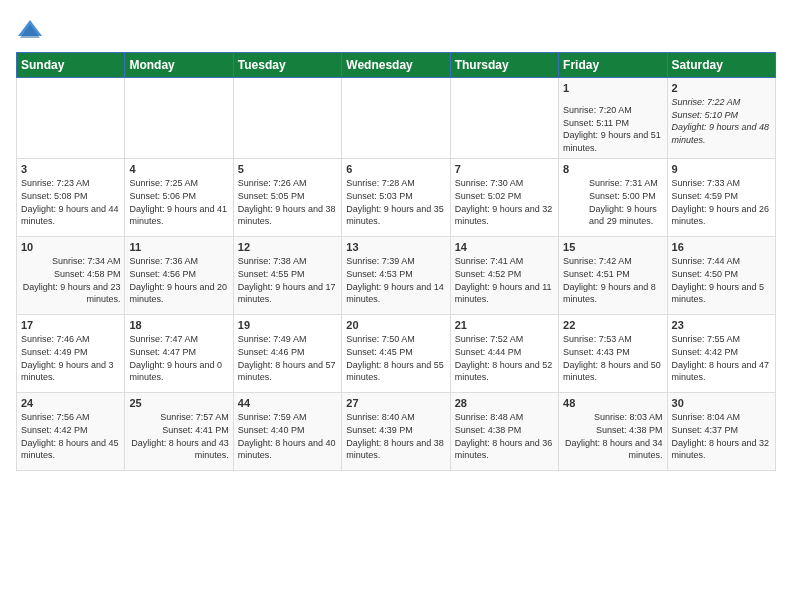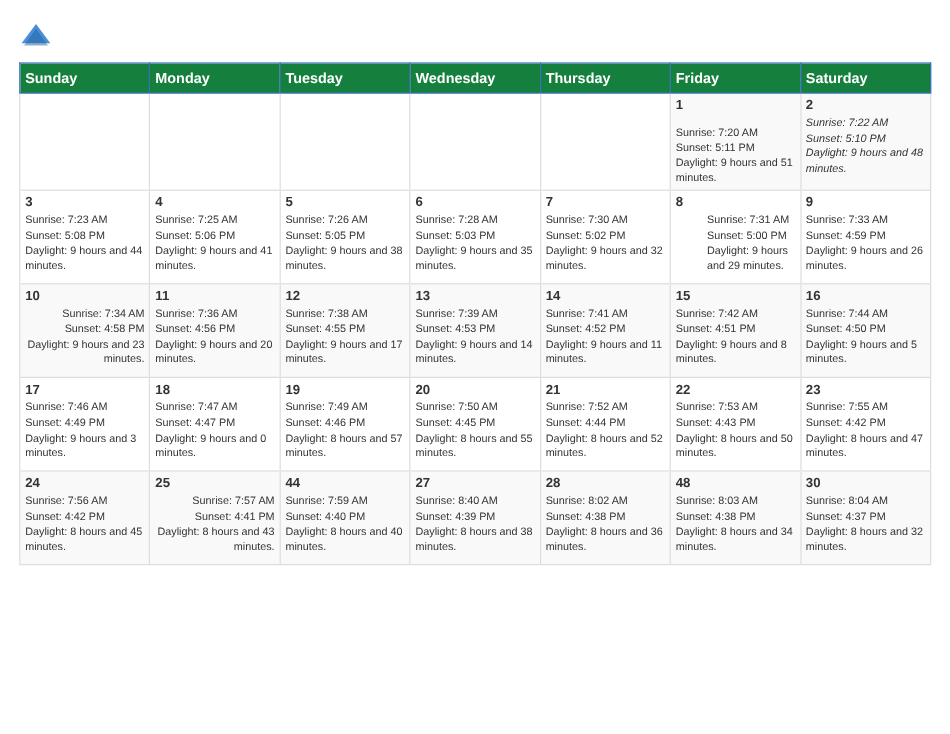--- a/index.html
+++ b/index.html
@@ -291,27 +291,27 @@
 Daylight: 8 hours and 40 minutes.</div>
           </td>
           <td>
             <span class="day-num">27</span>
             <div class="day-info" style="white-space: pre-line;">Sunrise: 8:40 AM
 Sunset: 4:39 PM
 Daylight: 8 hours and 38 minutes.</div>
           </td>
           <td>
             <span class="day-num">28</span>
-            <div class="day-info" style="white-space: pre-line;">Sunrise: 8:02 AM
+            <div class="day-info" style="white-space: pre-line;">Sunrise: 8:48 AM
 Sunset: 4:38 PM
 Daylight: 8 hours and 36 minutes.</div>
           </td>
           <td>
             <span class="day-num">48</span>
-            <div class="day-info" style="white-space: pre-line;">Sunrise: 8:03 AM
+            <div class="day-info" style="white-space: pre-line; text-align: right;">Sunrise: 8:03 AM
 Sunset: 4:38 PM
 Daylight: 8 hours and 34 minutes.</div>
           </td>
           <td>
             <span class="day-num">30</span>
             <div class="day-info" style="white-space: pre-line;">Sunrise: 8:04 AM
 Sunset: 4:37 PM
 Daylight: 8 hours and 32 minutes.</div>
           </td>
         </tr>

